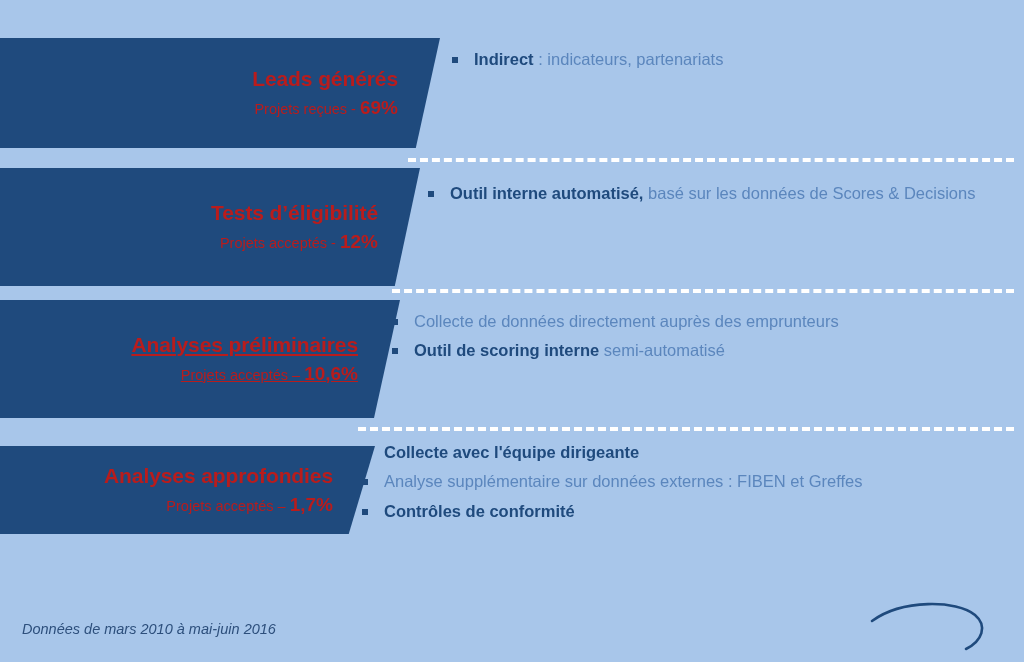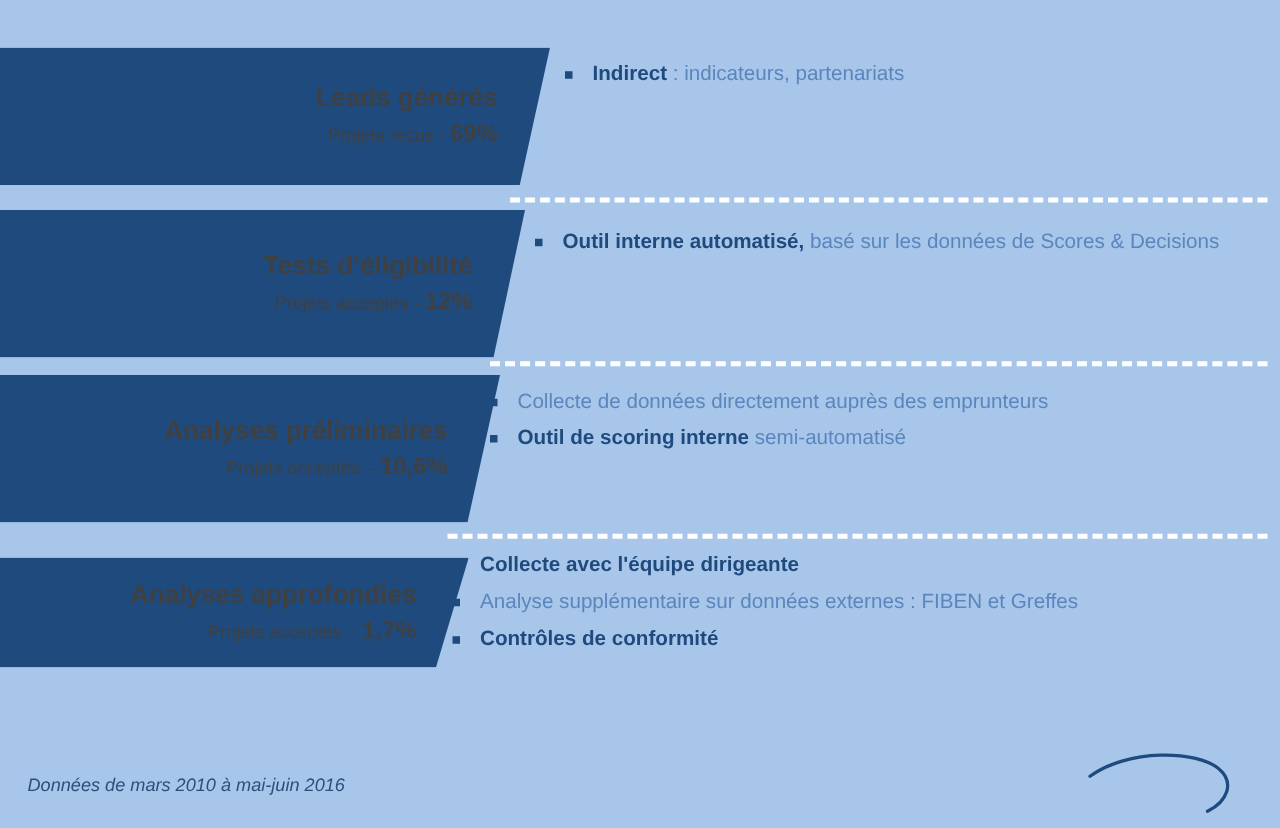--- a/index.html
+++ b/index.html
@@ -35,21 +35,21 @@
   }
   .funnel-text {
     position: absolute;
     top: 0;
     height: 100%;
     box-sizing: border-box;
     display: flex;
     flex-direction: column;
     align-items: flex-end;
     justify-content: center;
-    color: #404040;
+    color: #b91c1c;
     text-align: right;
   }
   .funnel-title {
     font-size: 21px;
     font-weight: bold;
     line-height: 1.15;
     letter-spacing: -0.1px;
     white-space: nowrap;
   }
   .funnel-sub {
@@ -138,21 +138,21 @@
 </head>
 <body>
 
 <div id="stage">
 
   <div class="funnel-row" style="top:38px; height:110px; width:440px;">
     <div class="funnel-bar" style="width:440px; clip-path: polygon(0 0, 100% 0, 94.5% 100%, 0 100%);"></div>
     <div class="funnel-text" style="left:0; width:412px; padding-right:14px;">
       <div class="funnel-title">Leads générés</div>
       <div class="funnel-sub">
-        <span>Projets reçus - </span><b>69%</b>
+        <span>Projets reçues - </span><b>69%</b>
       </div>
     </div>
   </div>
 
   <div class="bullets" style="left:452px; top:48px; width:560px;">
     <div class="bullet-item">
       <span class="bullet-marker"></span>
       <span class="bullet-text"><span class="b">Indirect</span><span> : indicateurs, partenariats</span></span>
     </div>
   </div>
@@ -173,21 +173,21 @@
     <div class="bullet-item">
       <span class="bullet-marker"></span>
       <span class="bullet-text"><span class="b">Outil interne automatisé,</span><span> basé sur les données de Scores &amp; Decisions</span></span>
     </div>
   </div>
 
   <div class="dash-sep" style="left:392px; top:289px; width:622px;"></div>
 
   <div class="funnel-row" style="top:300px; height:118px; width:400px;">
     <div class="funnel-bar" style="width:400px; clip-path: polygon(0 0, 100% 0, 93.5% 100%, 0 100%);"></div>
-    <div class="funnel-text" style="left:0; width:372px; padding-right:14px;">
+    <div class="funnel-text" style="left:0; width:372px; padding-right:14px;text-decoration:underline;">
       <div class="funnel-title">Analyses préliminaires</div>
       <div class="funnel-sub">
         <span>Projets acceptés – </span><b>10,6%</b>
       </div>
     </div>
   </div>
 
   <div class="bullets" style="left:392px; top:310px; width:620px;">
     <div class="bullet-item">
       <span class="bullet-marker"></span>

